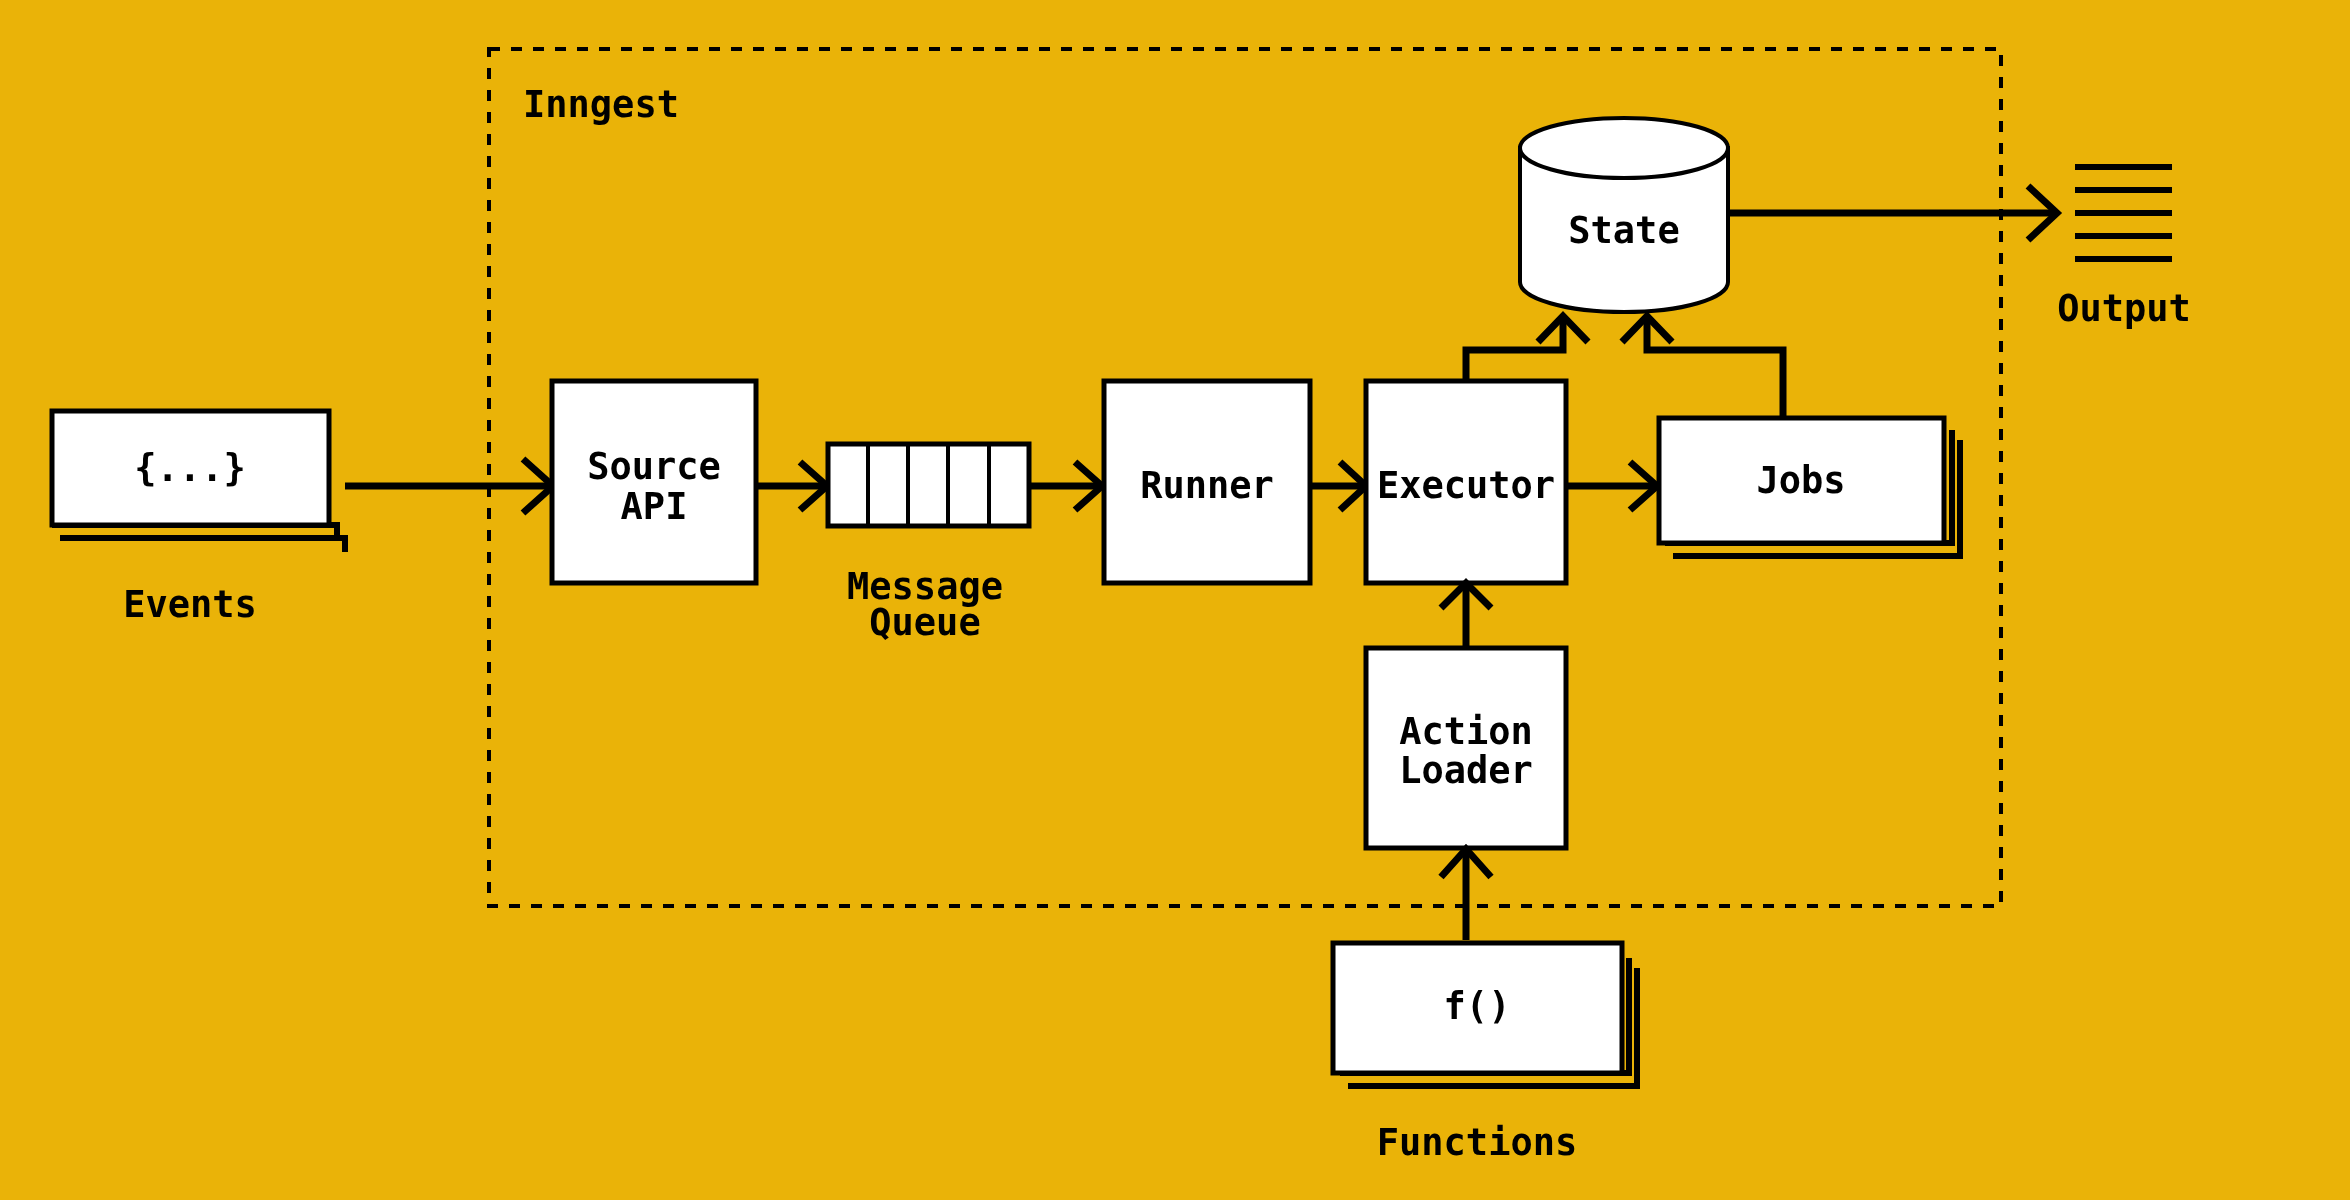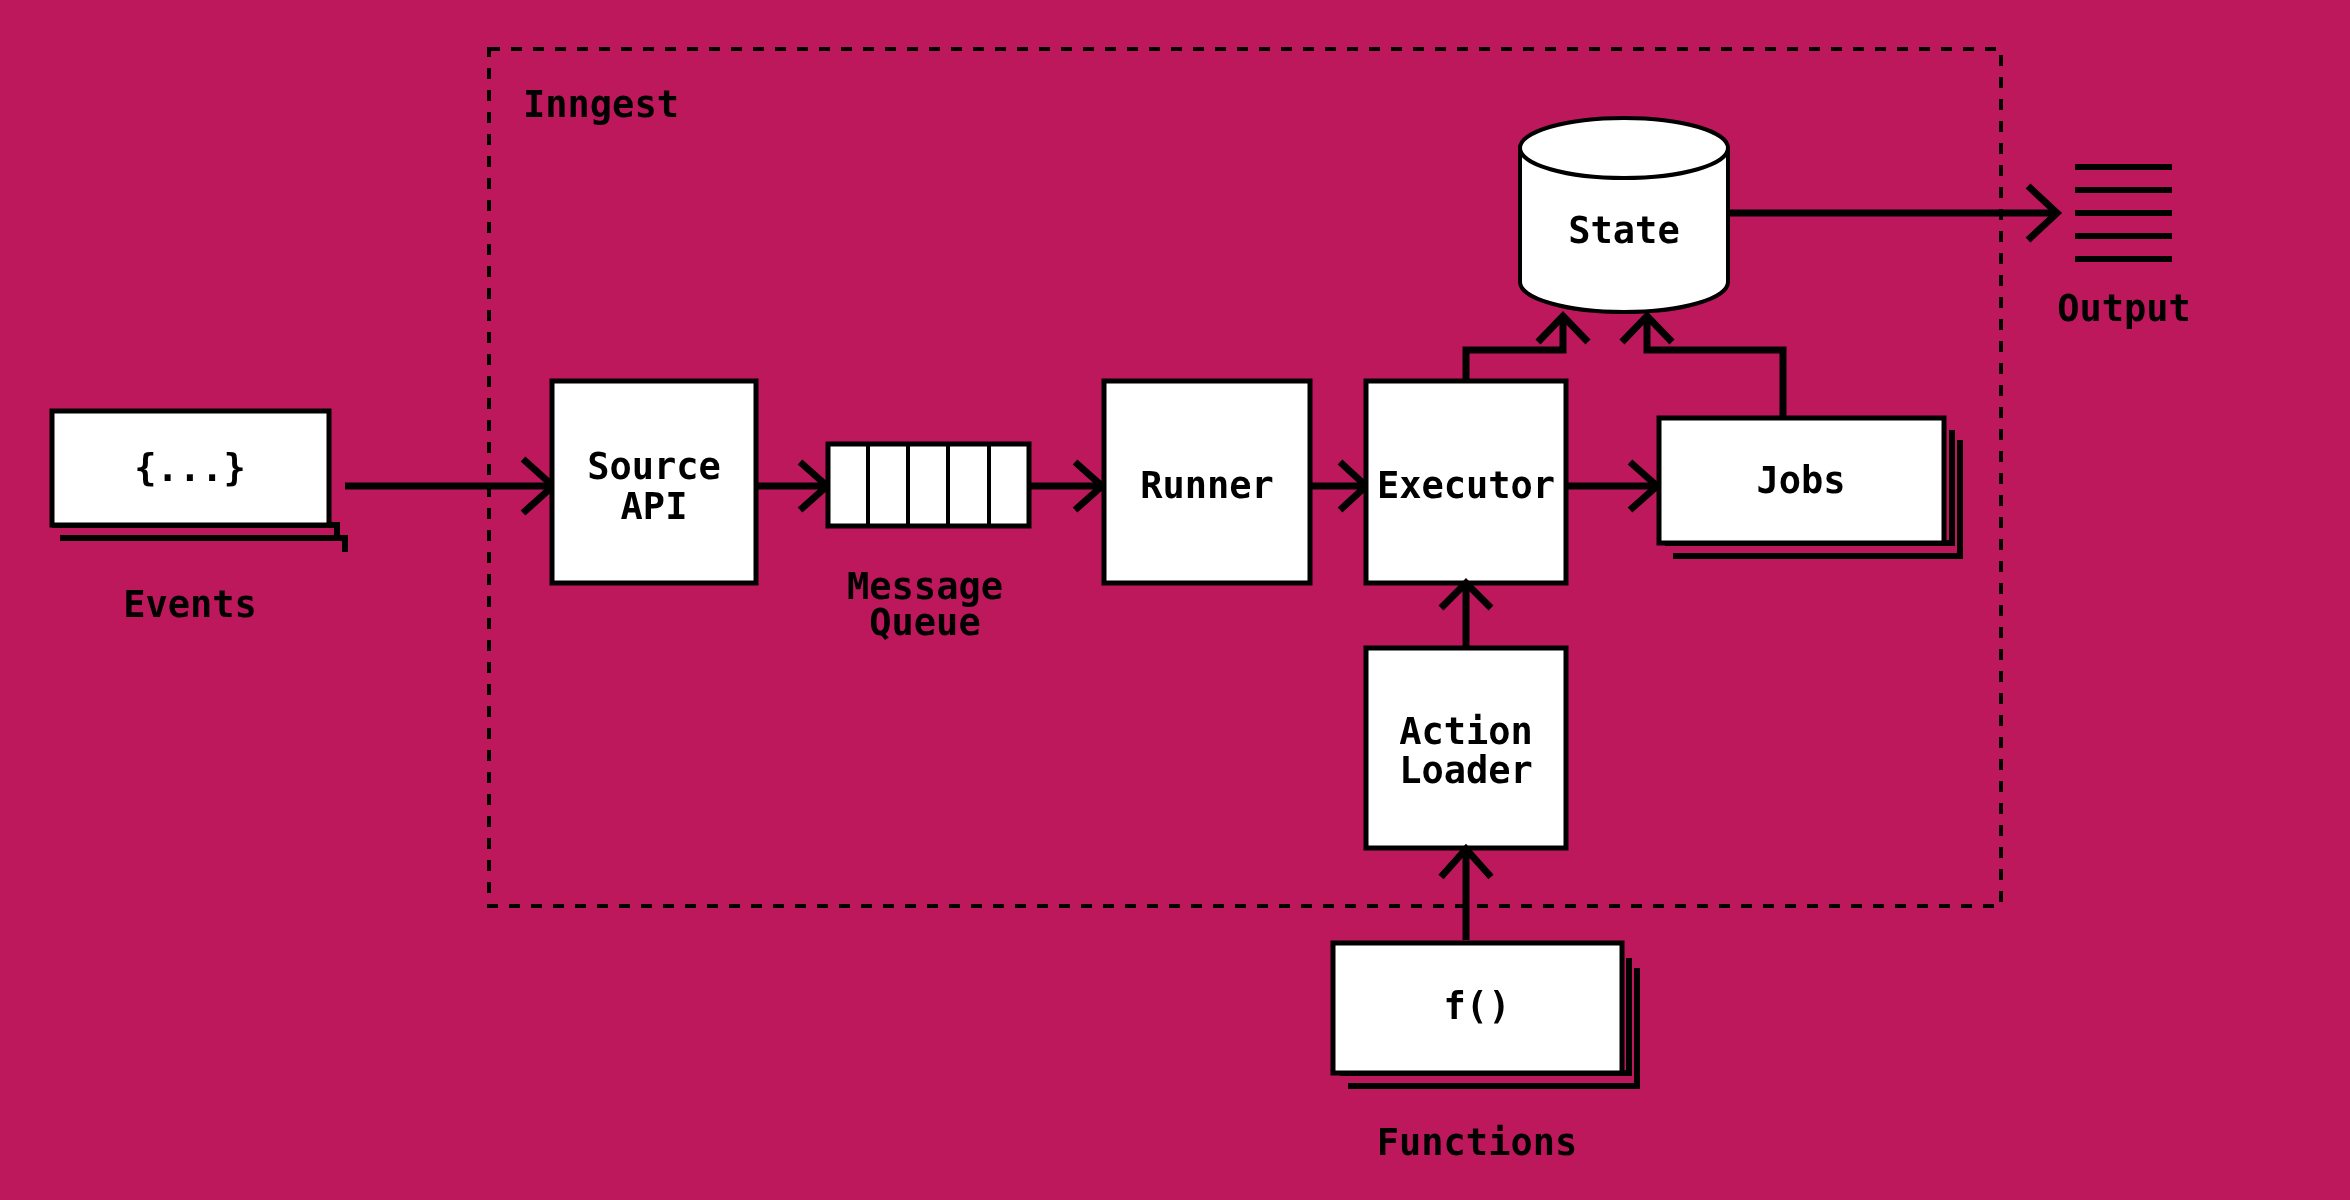--- a/index.html
+++ b/index.html
@@ -4,21 +4,21 @@
 <style>
   html, body {
     margin: 0;
     padding: 0;
     background: #ffffff;
   }
   #stage {
     position: relative;
     width: 2350px;
     height: 1200px;
-    background: #be185d;
+    background: #eab308;
     overflow: hidden;
     font-family: "DejaVu Sans Mono", "Liberation Mono", monospace;
   }
   svg#diagram {
     position: absolute;
     top: 0;
     left: 0;
     width: 2350px;
     height: 1200px;
     display: block;

